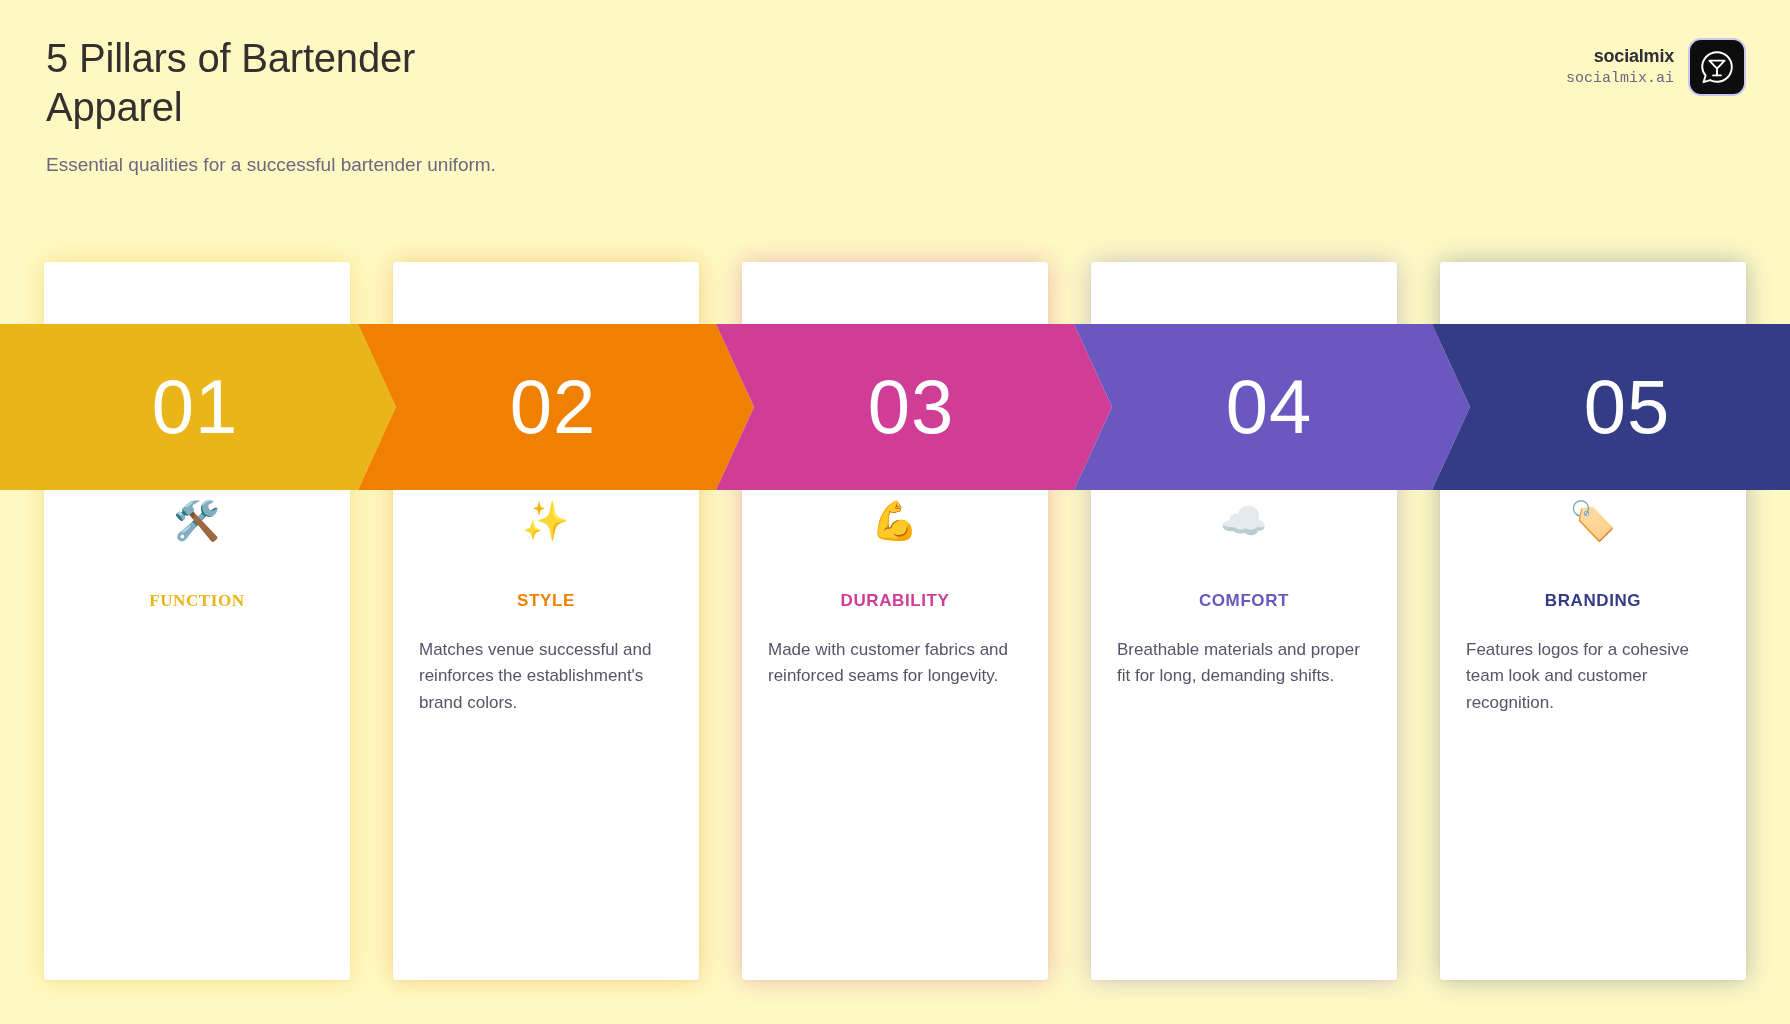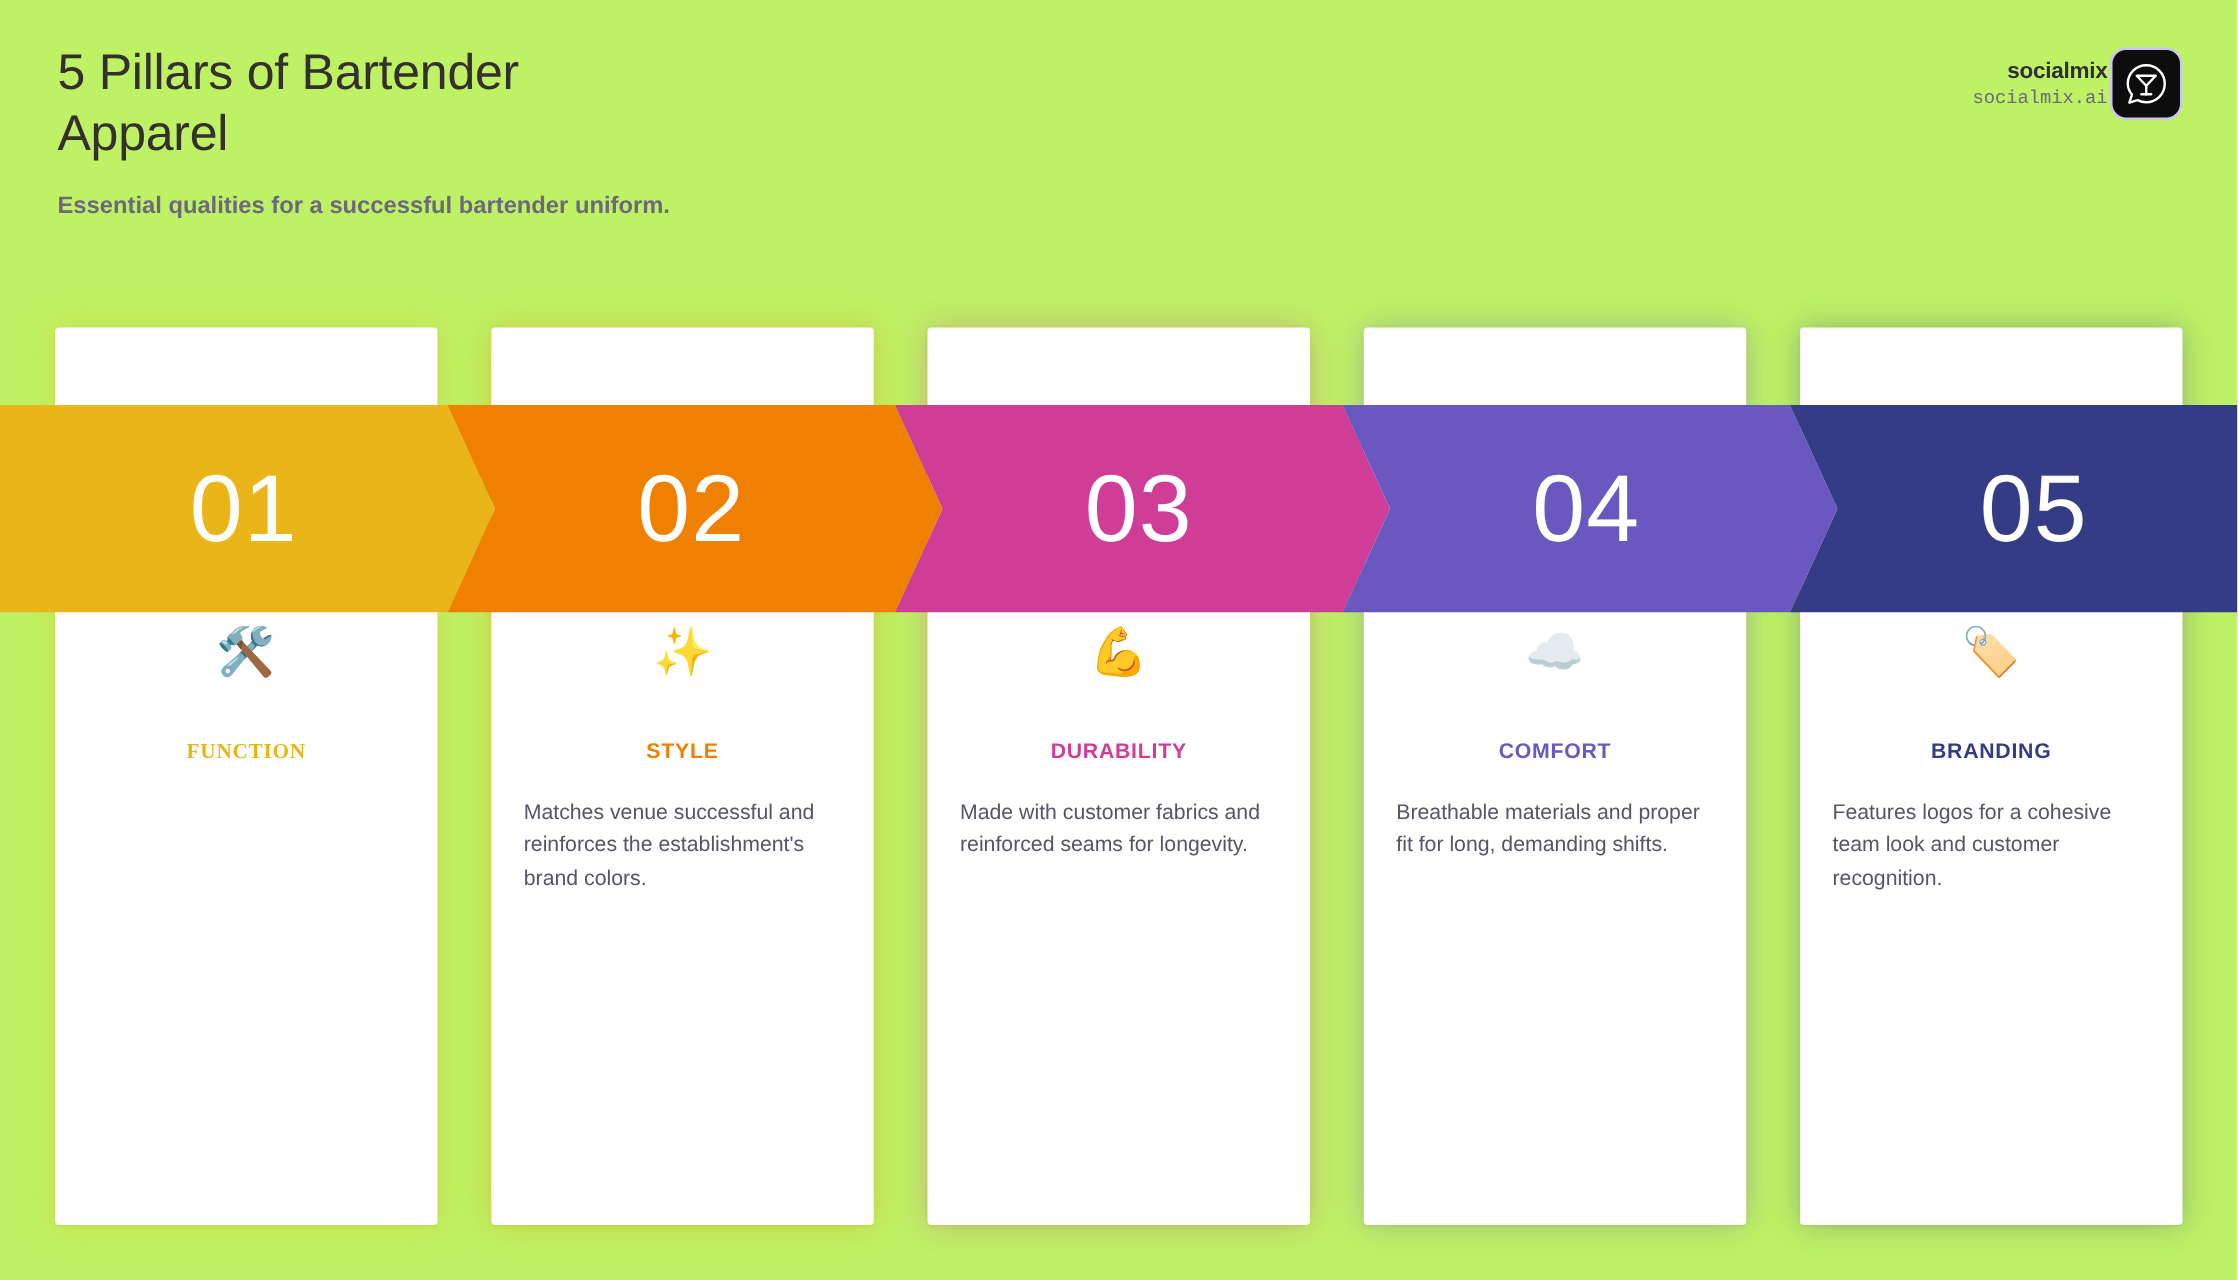--- a/index.html
+++ b/index.html
@@ -10,21 +10,21 @@
     height: 1024px;
     background: #ffffff;
     font-family: "Liberation Sans", "DejaVu Sans", sans-serif;
     overflow: hidden;
   }
 
   .canvas {
     position: relative;
     width: 1790px;
     height: 1024px;
-    background: #bef264;
+    background: #fef9c3;
   }
 
   
   .header {
     position: absolute;
     top: 0; left: 0;
     width: 1790px;
     padding: 34px 46px 0 46px;
   }
 
@@ -37,31 +37,31 @@
     color: #33302e;
     letter-spacing: -0.2px;
     max-width: 380px;
   }
 
   .page-subtitle {
     margin-top: 20px;
     font-size: 19px;
     line-height: 1.4;
     color: #6b6880;
-    font-weight: 700;
+    font-weight: 400;
   }
 
   
   .brand {
     position: absolute;
     top: 38px;
     right: 44px;
     display: flex;
     align-items: center;
-    gap: 2px;
+    gap: 14px;
   }
 
   .brand-text { text-align: right; line-height: 1.3; }
 
   .brand-name {
     font-size: 18px;
     font-weight: bold;
     color: #2f2d3a;
     letter-spacing: -0.2px;
   }

